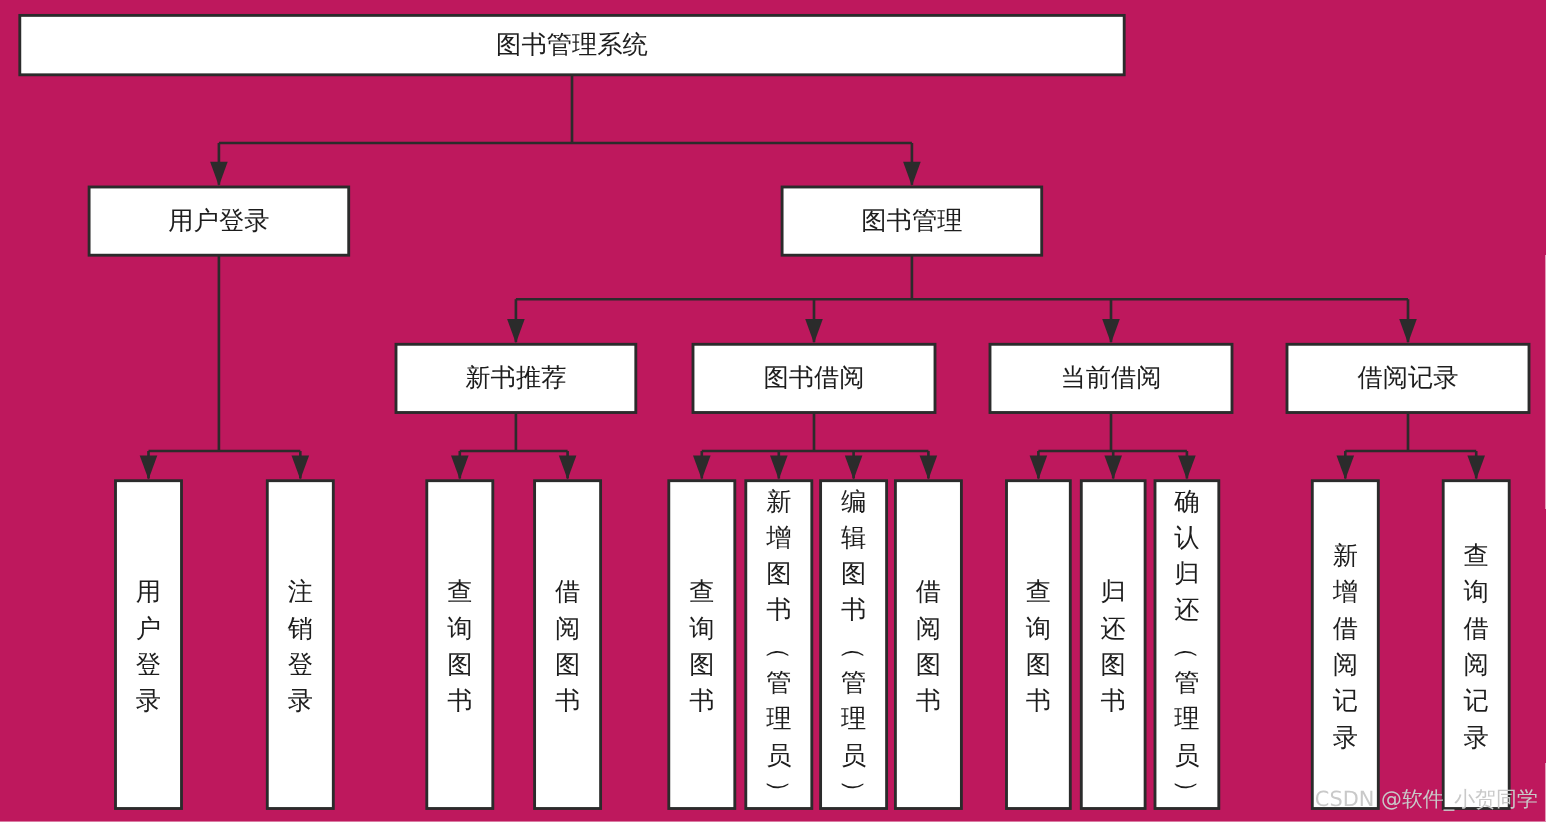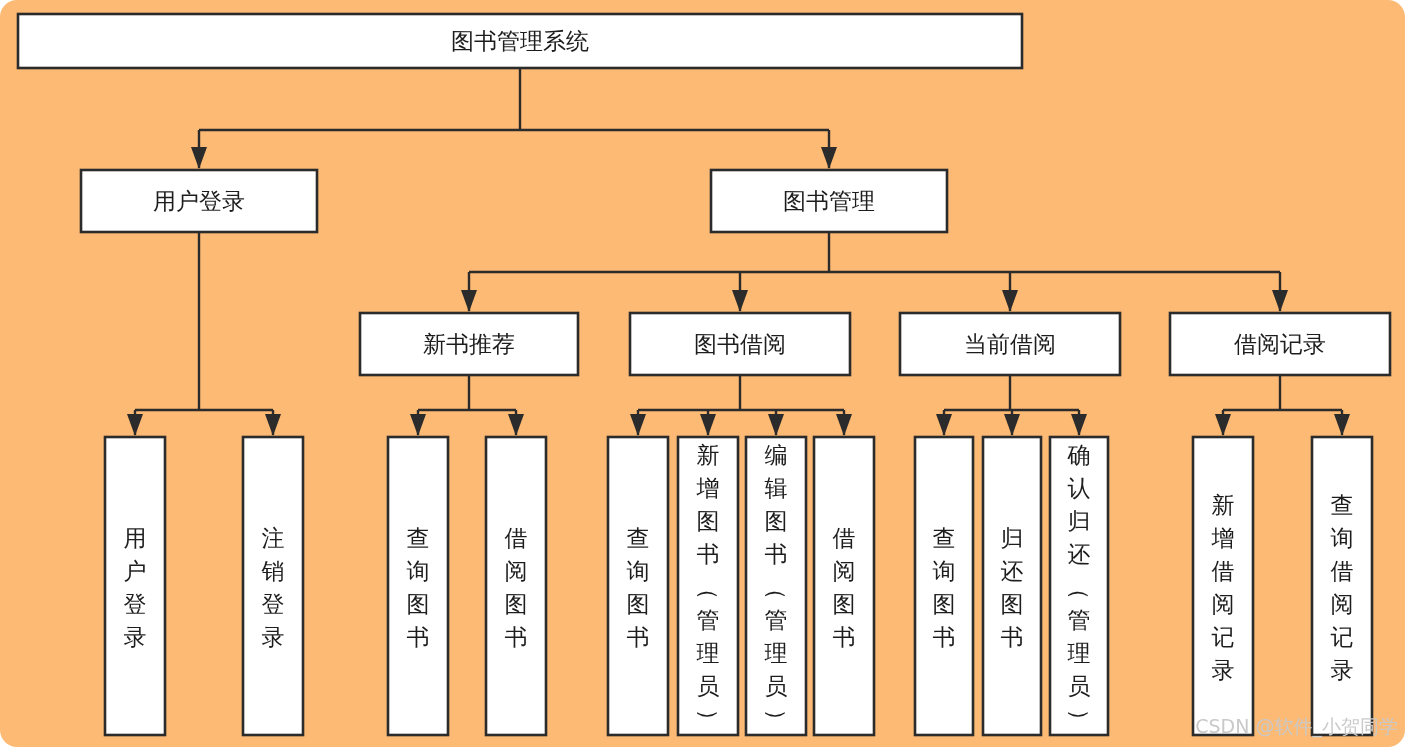--- a/index.html
+++ b/index.html
@@ -8,23 +8,22 @@
     padding: 0;
     background: #ffffff;
   }
   body {
     font-family: "DejaVu Sans", "Liberation Sans", sans-serif;
   }
   #diagram-root {
     position: relative;
     width: 1405px;
     height: 747px;
-    background: #fdba74;
+    background: #be185d;
     overflow: hidden;
-    border-radius: 17px;
   }
   svg#tree-svg {
     position: absolute;
     left: 0;
     top: 0;
     width: 1405px;
     height: 747px;
     display: block;
   }
   .node-box {

